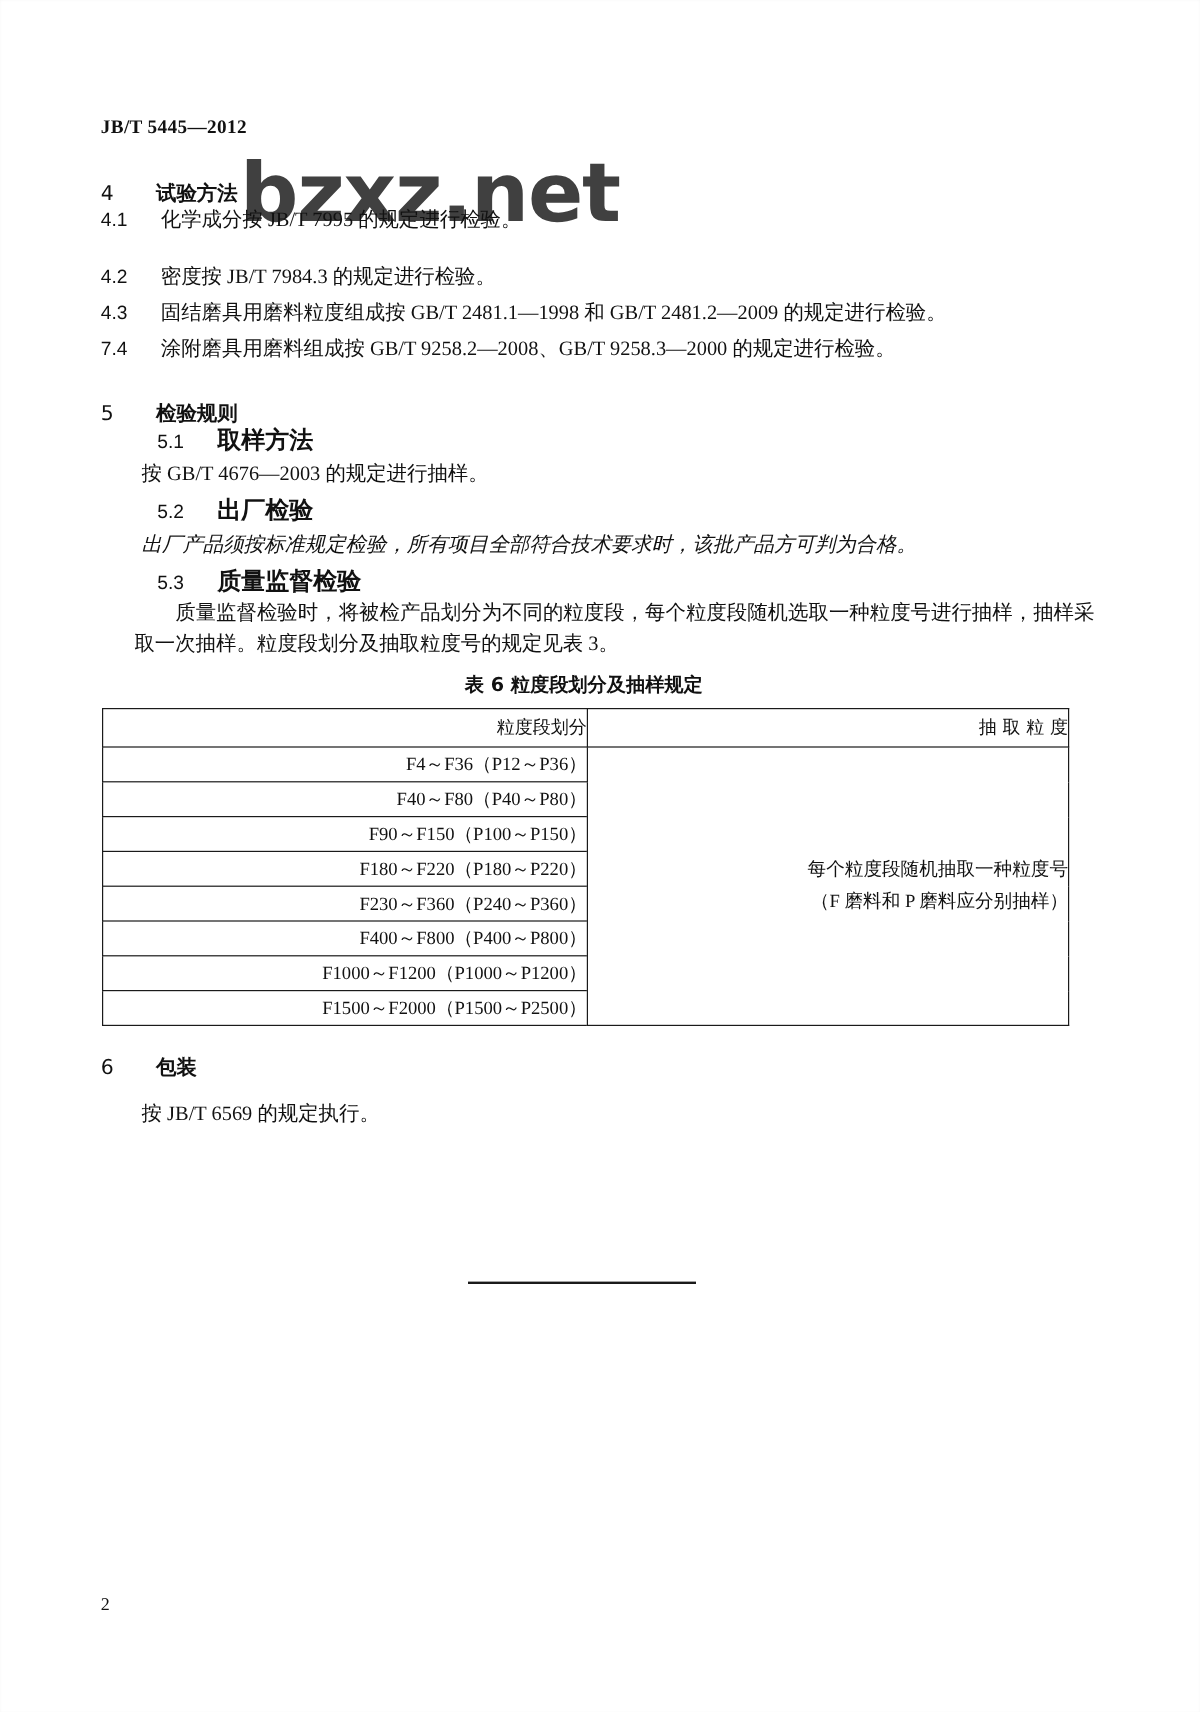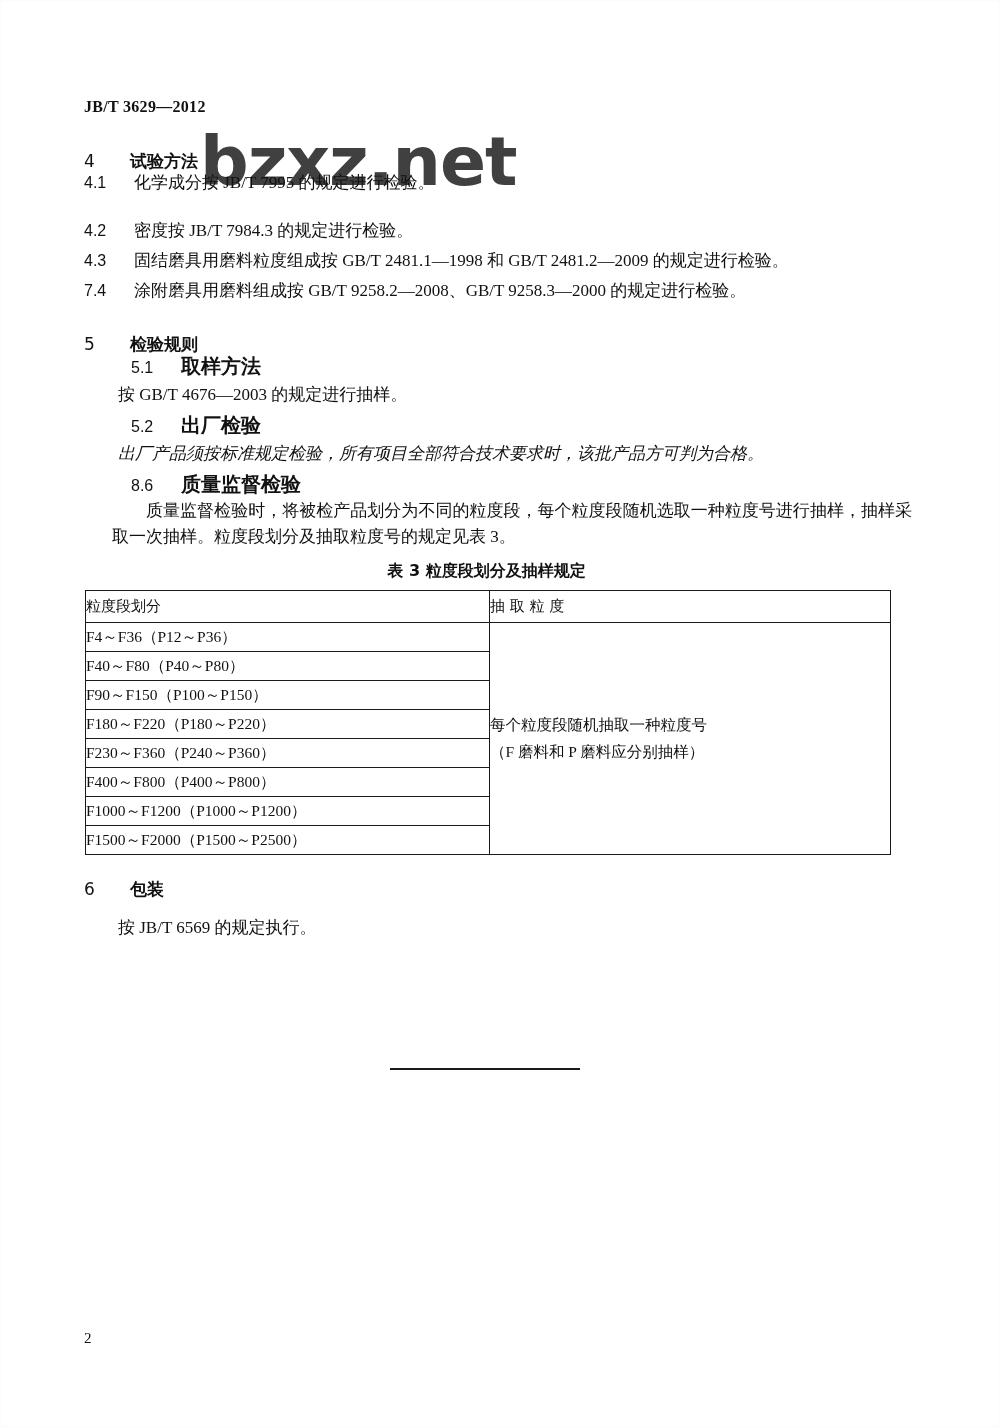--- a/index.html
+++ b/index.html
@@ -128,21 +128,21 @@
   table.spec {
     position: absolute;
     left: 85px;
     top: 590px;
     width: 803px;
     border-collapse: collapse;
     table-layout: fixed;
   }
   table.spec td, table.spec th {
     border: 1px solid #1a1a1a;
-    text-align: left;
+    text-align: right;
     font-weight: normal;
     font-size: 15.5px;
     font-family: "Liberation Serif", serif;
     padding: 0;
   }
   table.spec thead th {
     height: 31px;
     font-family: "DejaVu Sans", "Liberation Sans", sans-serif;
     font-size: 15px;
   }
@@ -177,21 +177,21 @@
 </style>
 </head>
 <body>
 
 <div class="page">
 
   <div class="watermark">bzxz.net</div>
 
   <div class="content">
 
-    <div class="running-head">JB/T 3629—2012</div>
+    <div class="running-head">JB/T 5445—2012</div>
 
     <div class="h1" style="top:150px;">
       <span class="num">4</span><span>试验方法</span>
     </div>
 
     <div class="clause" style="top:172px;">
       <span class="num">4.1</span><span class="body">化学成分按 JB/T 7995 的规定进行检验。</span>
     </div>
     <div class="clause" style="top:220px;">
       <span class="num">4.2</span><span class="body">密度按 JB/T 7984.3 的规定进行检验。</span>
@@ -215,27 +215,27 @@
     </div>
 
     <div class="subhead" style="top:412px;">
       <span class="num">5.2</span><span class="body">出厂检验</span>
     </div>
     <div class="para" style="top:441px;font-style:italic;">
       <span class="indent"></span><span>出厂产品须按标准规定检验，所有项目全部符合技术要求时，该批产品方可判为合格。</span>
     </div>
 
     <div class="subhead" style="top:471px;">
-      <span class="num">8.6</span><span class="body">质量监督检验</span>
+      <span class="num">5.3</span><span class="body">质量监督检验</span>
     </div>
     <div class="para" style="top:498px;margin-left:28px;">
       <span class="indent"></span><span>质量监督检验时，将被检产品划分为不同的粒度段，每个粒度段随机选取一种粒度号进行抽样，抽样采取一次抽样。粒度段划分及抽取粒度号的规定见表 3。</span>
     </div>
 
-    <div class="table-caption" style="top:561px;">表 3   粒度段划分及抽样规定</div>
+    <div class="table-caption" style="top:561px;">表 6   粒度段划分及抽样规定</div>
 
     <table class="spec">
       <thead>
         <tr>
           <th class="col-left">粒度段划分</th>
           <th class="col-right">抽  取  粒  度</th>
         </tr>
       </thead>
       <tbody>
         <tr>

